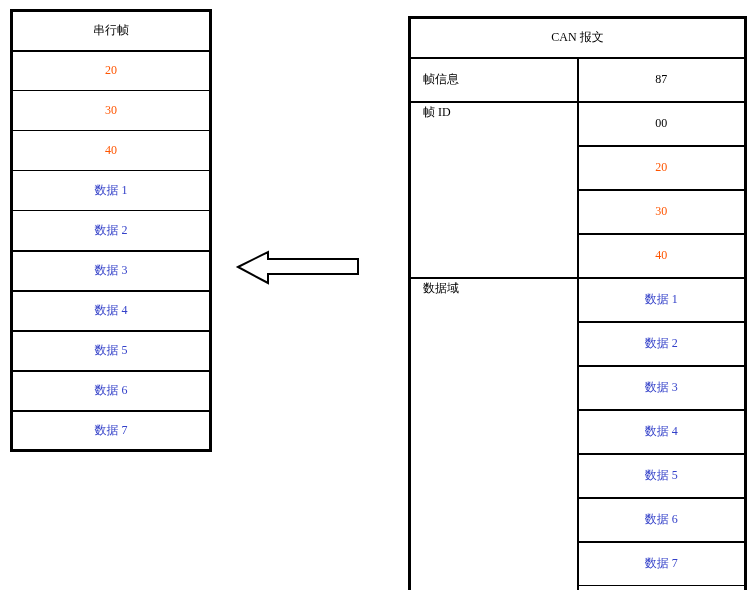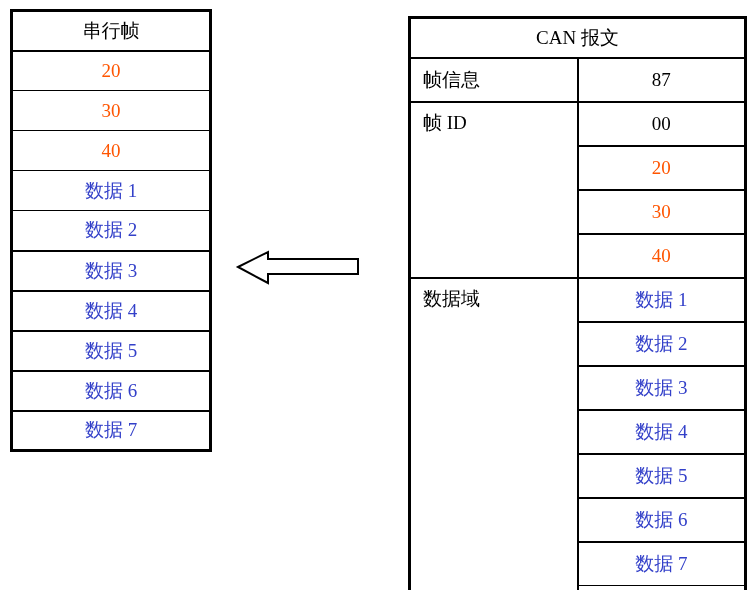--- a/index.html
+++ b/index.html
@@ -6,21 +6,21 @@
     margin: 0;
     padding: 0;
     background: #ffffff;
   }
   .canvas {
     position: relative;
     width: 750px;
     height: 590px;
     background: #ffffff;
     font-family: "Liberation Serif", "DejaVu Serif", serif;
-    font-size: 19px;
+    font-size: 12px;
     color: #000000;
   }
   table {
     border-collapse: collapse;
     table-layout: fixed;
     position: absolute;
   }
   td {
     box-sizing: border-box;
     text-align: center;
@@ -50,21 +50,21 @@
     height: 40px;
     border-bottom: 2px solid var(--border);
   }
   .lab {
     text-align: left;
     padding-left: 12px;
     border-right: 2px solid var(--border);
   }
   .lab-span {
     vertical-align: top;
-    padding-top: 7px;
+    padding-top: 1px;
   }
   
   .b1 { border-bottom: 1px solid var(--border); }
   .b2 { border-bottom: 2px solid var(--border); }
   
   .orange { color: var(--orange); }
   .blue   { color: var(--blue); }
   
   .arrow {
     position: absolute;

